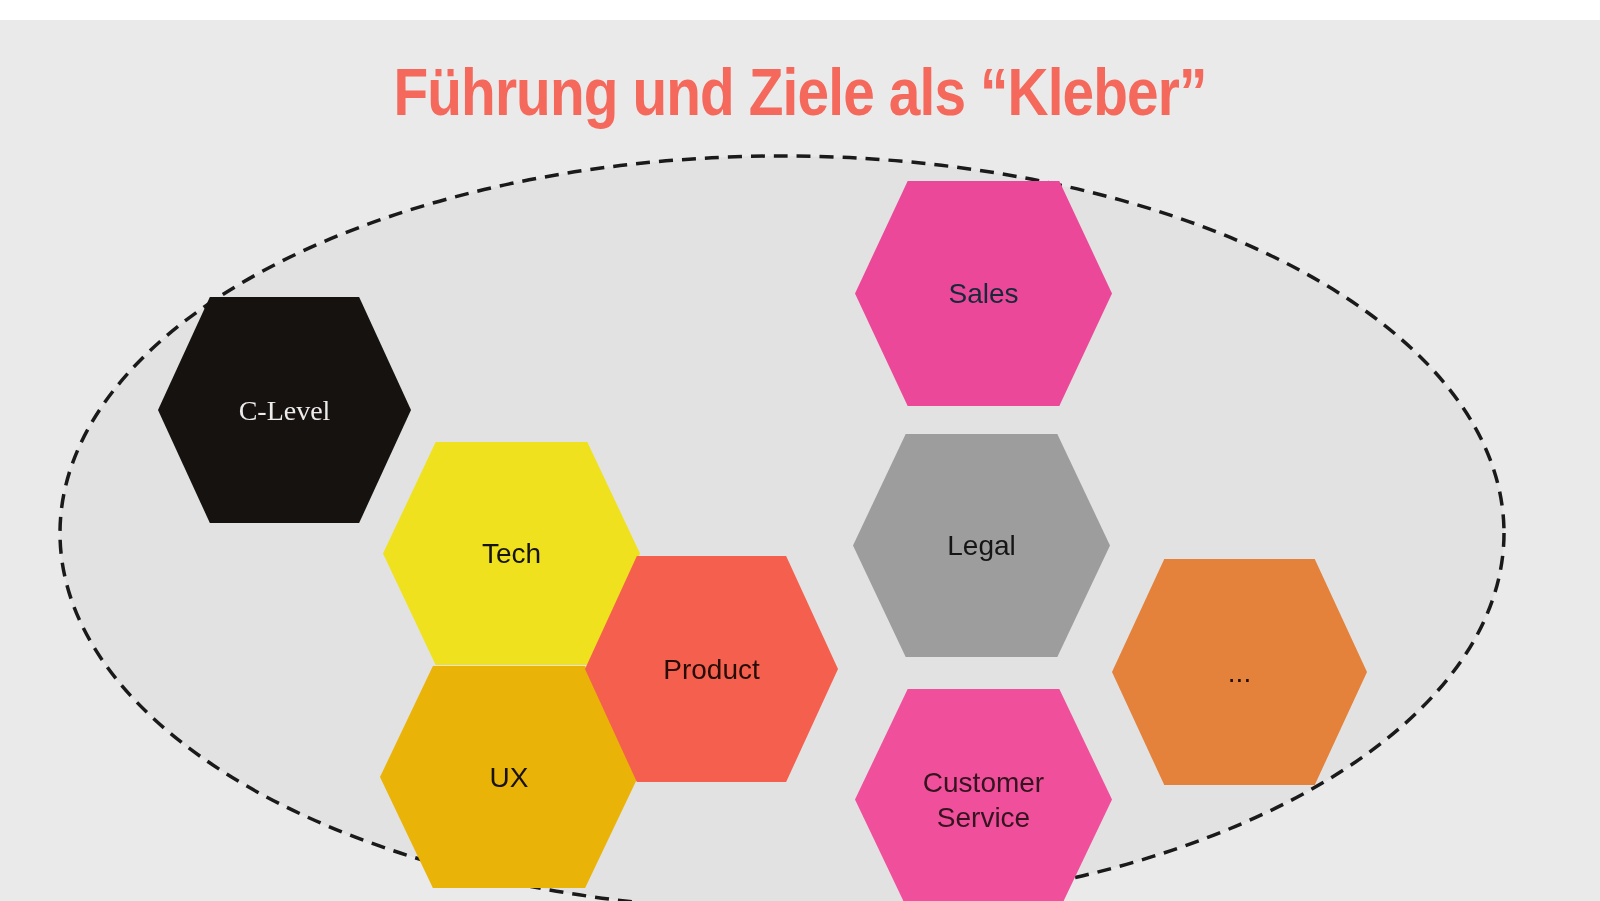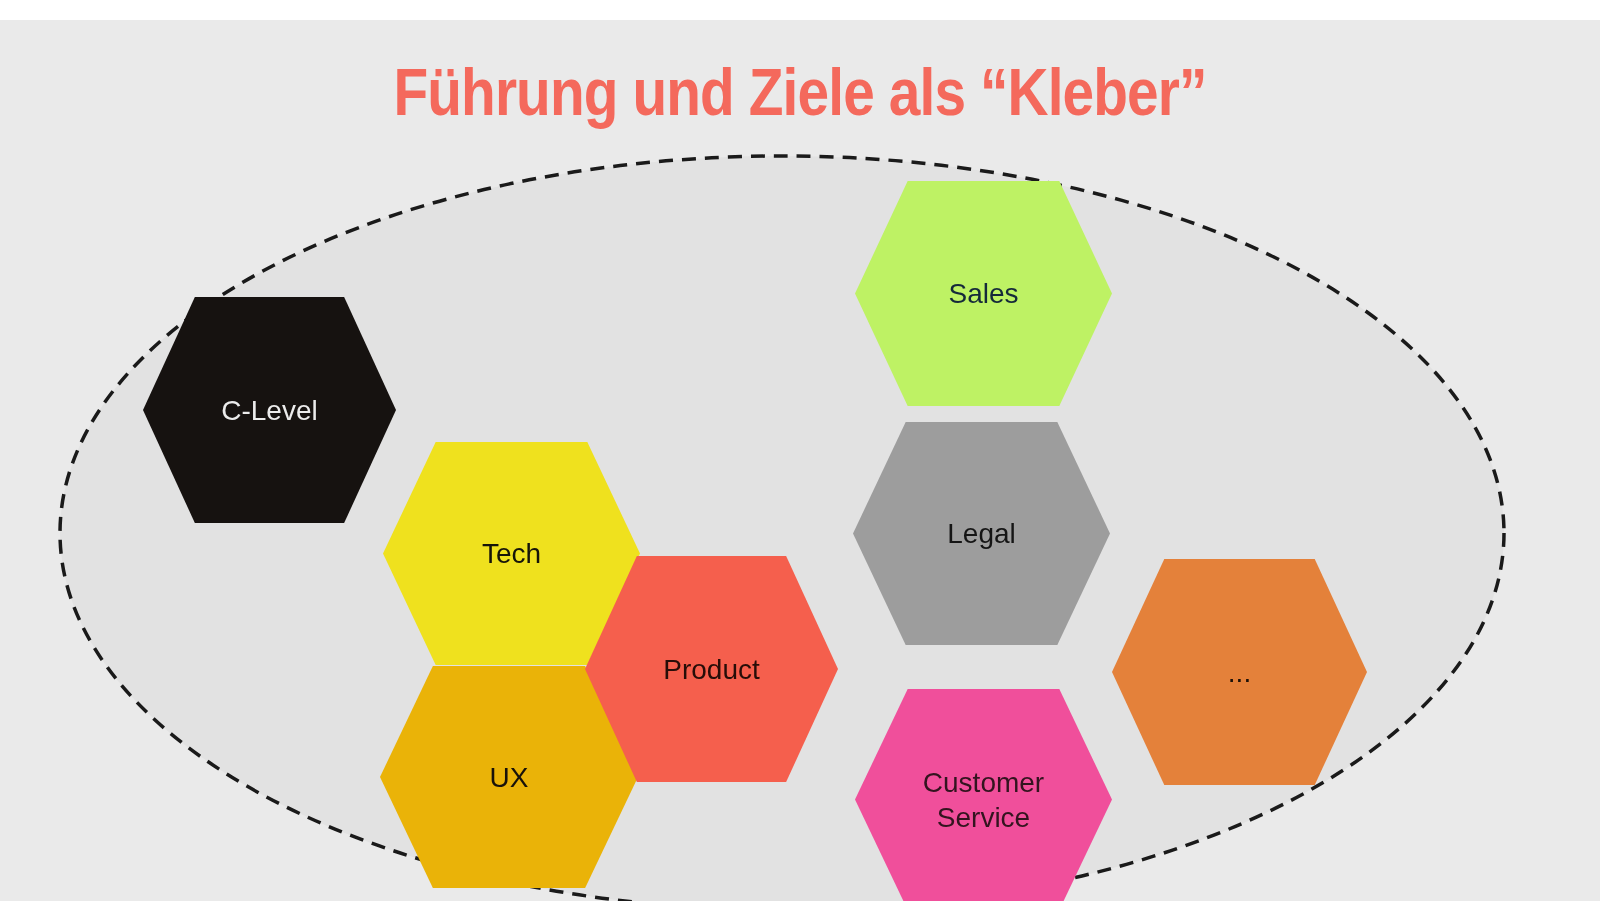--- a/index.html
+++ b/index.html
@@ -65,24 +65,24 @@
 
 <div class="slide" style="background: rgb(234, 234, 234);">
 
   <svg class="boundary" width="1600" height="901" viewBox="0 0 1600 901">
     <ellipse id="boundary-ellipse" cx="782" cy="513" rx="722" ry="377" stroke-width="3.5" stroke-dasharray="14 9" fill="#e2e2e2" stroke="#1a1a1a"></ellipse>
   </svg>
 
   <h1 class="title" style="color: rgb(244, 105, 92);">Führung und Ziele als “Kleber”</h1>
 
   <div id="hex-layer">
-      <div class="hex" style="left: 143px; top: 277px; width: 253px; height: 226px; background: rgb(22, 18, 16); color: rgb(236, 236, 236);"><span>C-Level</span></div>
-      <div class="hex" style="left: 855px; top: 161px; width: 257px; height: 225px; background: #bef264; color: rgb(21, 41, 58);"><span>Sales</span></div>
+      <div class="hex" style="left: 158px; top: 277px; width: 253px; height: 226px; background: rgb(22, 18, 16); color: rgb(236, 236, 236); font-family: Liberation Serif, serif;"><span>C-Level</span></div>
+      <div class="hex" style="left: 855px; top: 161px; width: 257px; height: 225px; background: #ec4899; color: rgb(21, 41, 58);"><span>Sales</span></div>
       <div class="hex" style="left: 383px; top: 422px; width: 257px; height: 223px; background: rgb(239, 225, 30); color: rgb(22, 20, 9);"><span>Tech</span></div>
-      <div class="hex" style="left: 853px; top: 402px; width: 257px; height: 223px; background: rgb(157, 157, 157); color: rgb(21, 21, 21);"><span>Legal</span></div>
+      <div class="hex" style="left: 853px; top: 414px; width: 257px; height: 223px; background: rgb(157, 157, 157); color: rgb(21, 21, 21);"><span>Legal</span></div>
       <div class="hex" style="left: 380px; top: 646px; width: 258px; height: 222px; background: #eab308; color: rgb(24, 18, 10);"><span>UX</span></div>
       <div class="hex" style="left: 585px; top: 536px; width: 253px; height: 226px; background: rgb(245, 95, 77); color: rgb(39, 13, 8);"><span>Product</span></div>
       <div class="hex" style="left: 855px; top: 669px; width: 257px; height: 221px; background: rgb(240, 79, 155); color: rgb(51, 20, 31);"><span>Customer
 Service</span></div>
       <div class="hex" style="left: 1112px; top: 539px; width: 255px; height: 226px; background: rgb(228, 129, 58); color: rgb(28, 16, 8);"><span>...</span></div>
     </div>
 
 </div>
 
 </body></html>

